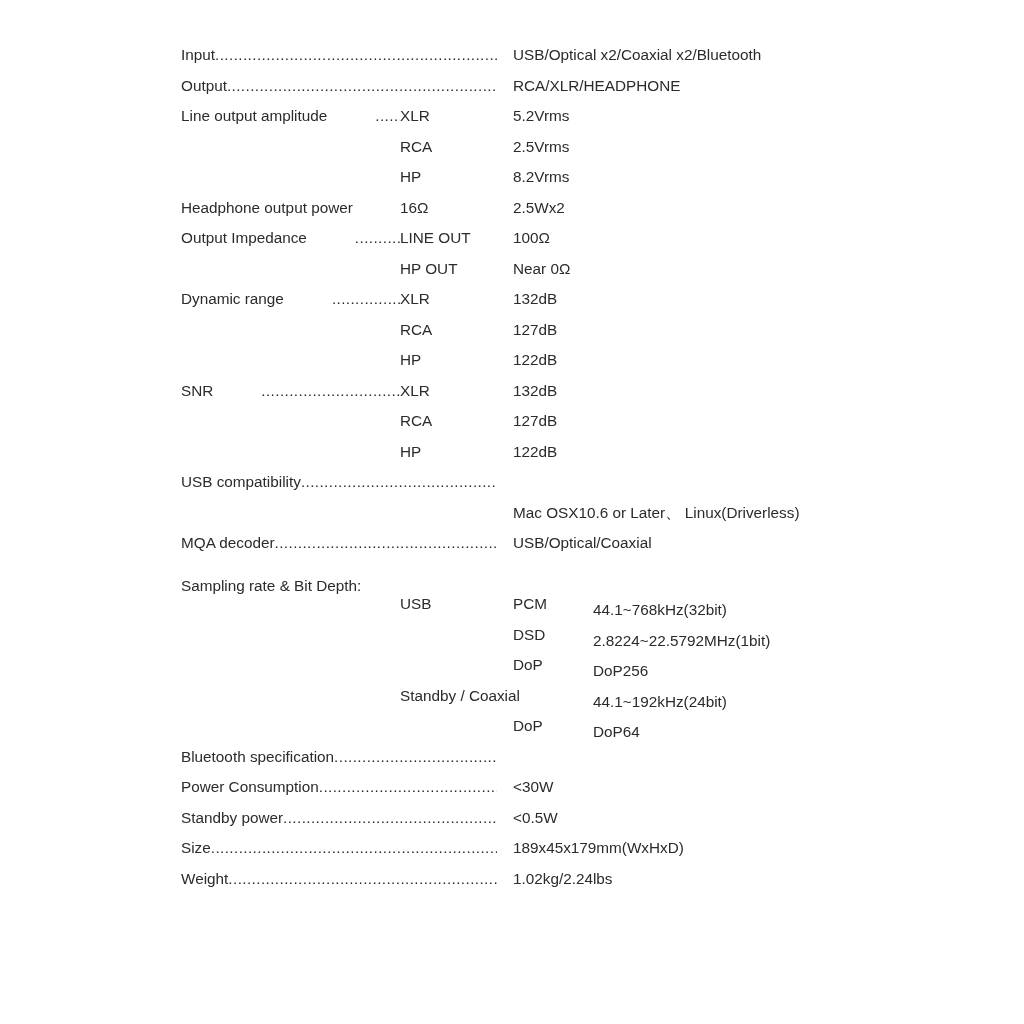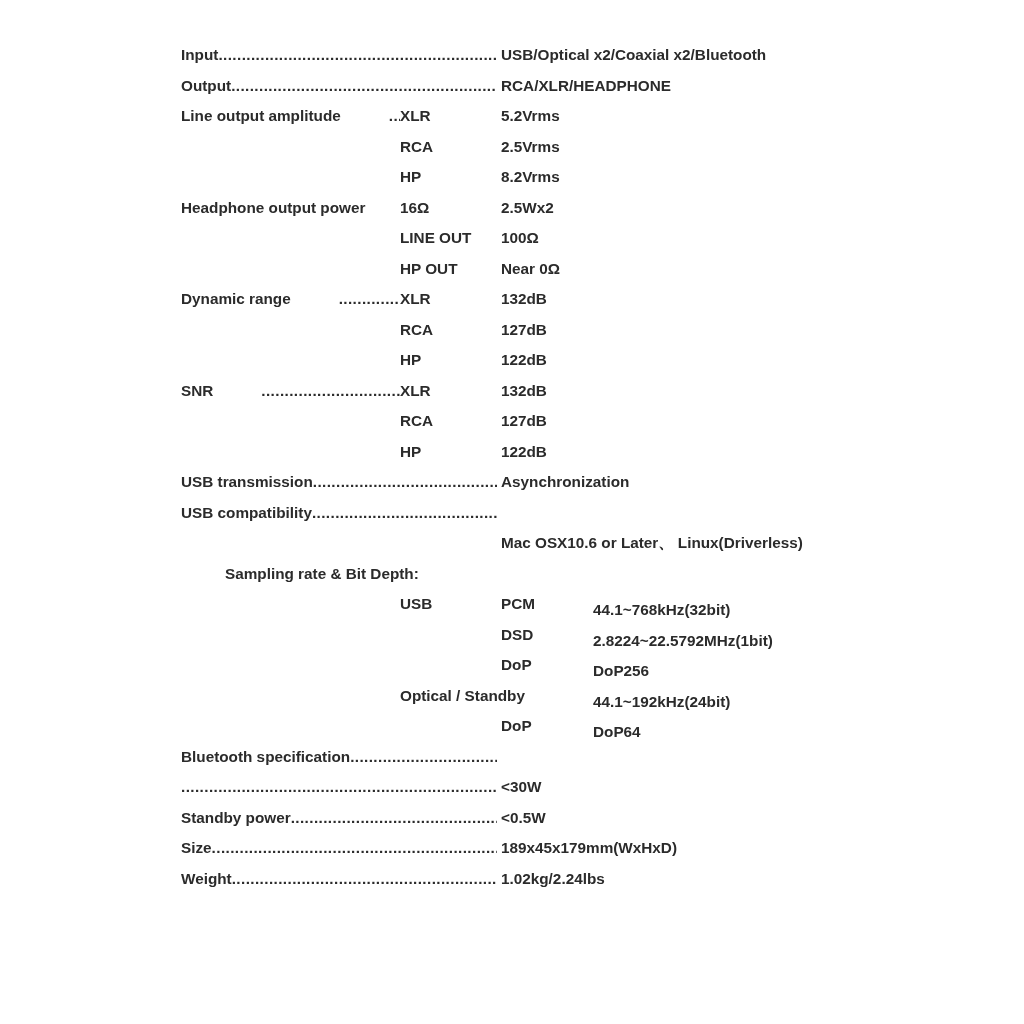--- a/index.html
+++ b/index.html
@@ -13,40 +13,39 @@
     font-family: "Liberation Sans", "DejaVu Sans", sans-serif;
     color: #2b2b2b;
     -webkit-font-smoothing: antialiased;
   }
 
   #spec-sheet {
     position: relative;
     width: 1024px;
     height: 952px;
     box-sizing: border-box;
-    font-weight: bold;
   }
 
   
   .spec-list {
     position: absolute;
     left: 181px;
     top: 40px;
     width: 800px;
   }
 
   .spec-row {
     position: relative;
     height: 30.5px;
     line-height: 30.5px;
     font-size: 15.3px;
     white-space: nowrap;
   }
   .c-mid    { position: absolute; left: 219px; top: 0; }
-  .c-value  { position: absolute; left: 320px; top: 0; }
+  .c-value  { position: absolute; left: 332px; top: 0; }
   .c-deep   { position: absolute; left: 412px; top: 6px; }
 
   
   .leader {
     position: absolute;
     left: 0;
     top: 0;
     display: flex;
     align-items: baseline;
     overflow: hidden;
@@ -58,21 +57,21 @@
   .leader .dots {
     flex: 1 1 auto;
     overflow: hidden;
     letter-spacing: 0.4px;
     font-size: 15.3px;
   }
   .leader .dots::before {
     content: "........................................................................................................";
   }
 
-  .plain-label { position: absolute; left: 0; top: 0; margin-left: 44px; }
+  .plain-label { position: absolute; left: 0; top: 12px; }
 </style>
 </head>
 <body style="background: rgb(255, 255, 255); color: rgb(43, 43, 43);">
 
 <div id="spec-sheet">
   <div class="spec-list">
       <div class="spec-row">
         <div class="leader to-value">
           <span class="lead-text">Input</span>
           <span class="dots"></span>
@@ -104,20 +103,24 @@
       </div>
       <div class="spec-row">
         <div class="leader to-mid">
           <span class="lead-text">Headphone output power</span>
           <span class="dots"></span>
         </div>
         <div class="c-mid">16Ω</div>
         <div class="c-value">2.5Wx2</div>
       </div>
       <div class="spec-row">
+        <div class="leader to-mid">
+          <span class="lead-text">Output Impedance</span>
+          <span class="dots"></span>
+        </div>
         <div class="c-mid">LINE OUT</div>
         <div class="c-value">100Ω</div>
       </div>
       <div class="spec-row">
         <div class="c-mid">HP OUT</div>
         <div class="c-value">Near 0Ω</div>
       </div>
       <div class="spec-row">
         <div class="leader to-mid">
           <span class="lead-text">Dynamic range</span>
@@ -145,66 +148,67 @@
       <div class="spec-row">
         <div class="c-mid">RCA</div>
         <div class="c-value">127dB</div>
       </div>
       <div class="spec-row">
         <div class="c-mid">HP</div>
         <div class="c-value">122dB</div>
       </div>
       <div class="spec-row">
         <div class="leader to-value">
-          <span class="lead-text">USB transmission</span>
-          <span class="dots"></span>
-        </div>
-        <div class="c-value">Asynchronization</div>
-      </div>
-      <div class="spec-row">
-        <div class="leader to-value">
           <span class="lead-text">USB compatibility</span>
           <span class="dots"></span>
         </div>
       </div>
       <div class="spec-row">
         <div class="c-value">Mac OSX10.6 or Later、 Linux(Driverless)</div>
+      </div>
+      <div class="spec-row">
+        <div class="leader to-value">
+          <span class="lead-text">MQA decoder</span>
+          <span class="dots"></span>
+        </div>
+        <div class="c-value">USB/Optical/Coaxial</div>
       </div>
       <div class="spec-row">
         <div class="plain-label">Sampling rate &amp; Bit Depth:</div>
       </div>
       <div class="spec-row">
         <div class="c-mid">USB</div>
         <div class="c-value">PCM</div>
         <div class="c-deep">44.1~768kHz(32bit)</div>
       </div>
       <div class="spec-row">
         <div class="c-value">DSD</div>
         <div class="c-deep">2.8224~22.5792MHz(1bit)</div>
       </div>
       <div class="spec-row">
         <div class="c-value">DoP</div>
         <div class="c-deep">DoP256</div>
       </div>
       <div class="spec-row">
-        <div class="c-mid">Optical / Standby</div>
+        <div class="c-mid">Standby / Coaxial</div>
         <div class="c-deep">44.1~192kHz(24bit)</div>
       </div>
       <div class="spec-row">
         <div class="c-value">DoP</div>
         <div class="c-deep">DoP64</div>
       </div>
       <div class="spec-row">
         <div class="leader to-value">
           <span class="lead-text">Bluetooth specification</span>
           <span class="dots"></span>
         </div>
       </div>
       <div class="spec-row">
         <div class="leader to-value">
+          <span class="lead-text">Power Consumption</span>
           <span class="dots"></span>
         </div>
         <div class="c-value">&lt;30W</div>
       </div>
       <div class="spec-row">
         <div class="leader to-value">
           <span class="lead-text">Standby power</span>
           <span class="dots"></span>
         </div>
         <div class="c-value">&lt;0.5W</div>

